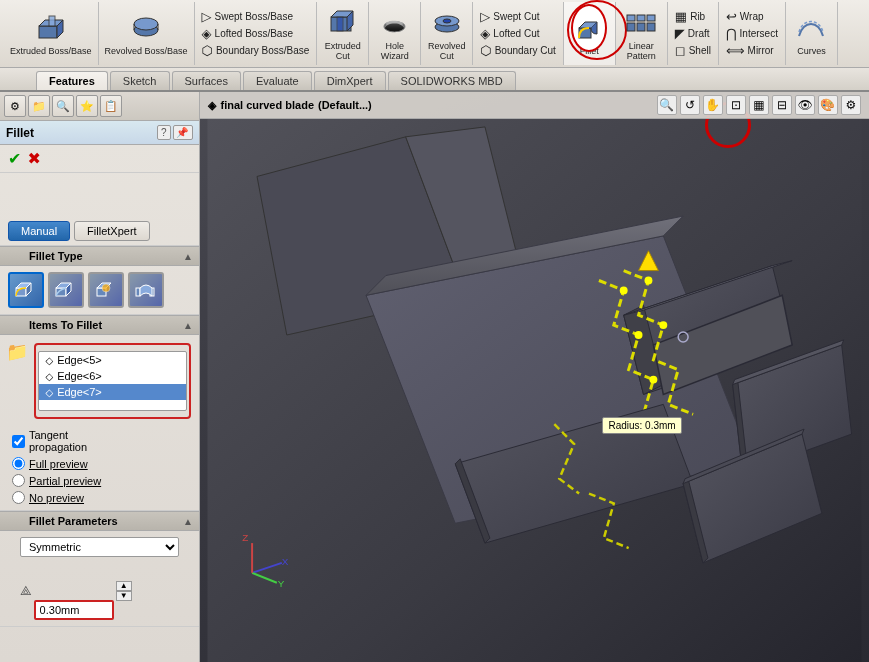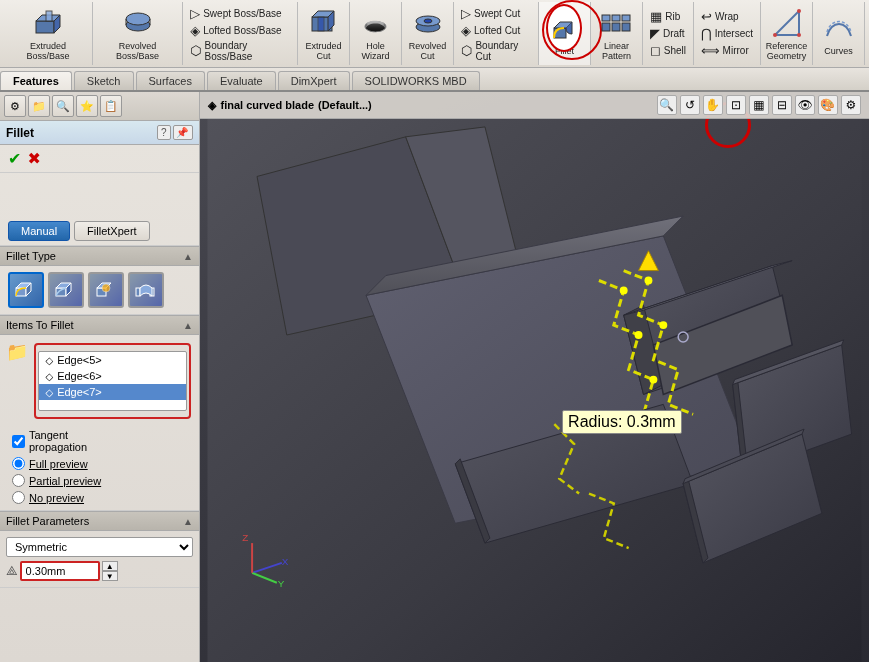--- a/index.html
+++ b/index.html
@@ -62,20 +62,21 @@
       top: -6px; left: -6px;
     }
 
     
     .tabbar {
       display: flex;
       background: linear-gradient(to bottom, #e8e4de, #d4d0c8);
       border-bottom: 2px solid #888;
       height: 24px;
       align-items: flex-end;
+      padding-left: 36px;
     }
     .tab {
       padding: 3px 12px;
       font-size: 11px;
       cursor: pointer;
       border: 1px solid #aaa;
       border-bottom: none;
       background: linear-gradient(to bottom, #e0dcd5, #c8c4bc);
       margin-right: 2px;
       border-radius: 3px 3px 0 0;
@@ -145,21 +146,21 @@
       color: white; border-color: #1155aa;
     }
 
     .section-header {
       display: flex; align-items: center; justify-content: space-between;
       padding: 3px 6px;
       background: linear-gradient(to bottom, #c8c4bc, #b8b4ac);
       border-top: 1px solid #aaa; border-bottom: 1px solid #aaa;
       cursor: pointer;
     }
-    .section-header .sec-title { font-size: 11px; font-weight: normal; color: #000; }
+    .section-header .sec-title { font-size: 11px; font-weight: bold; color: #000; margin-left: 23px; }
     .section-header .arrow { font-size: 10px; color: #555; }
 
     .fillet-type-area { padding: 6px 8px; border-bottom: 1px solid #ccc; }
     .fillet-type-icons { display: flex; gap: 4px; }
     .fillet-type-icon {
       width: 36px; height: 36px; border: 2px solid #999;
       background: linear-gradient(135deg, #8899aa, #5566aa);
       border-radius: 3px; display: flex; align-items: center; justify-content: center;
       cursor: pointer; font-size: 14px; color: white;
     }
@@ -180,31 +181,31 @@
     .edge-list-border {
       border: 2px solid #cc2222;
       border-radius: 4px;
       padding: 2px;
       margin: 4px 2px;
     }
 
     .checkbox-row { display: flex; align-items: center; gap: 4px; padding: 2px 6px; font-size: 11px; }
     .radio-row { display: flex; align-items: center; gap: 4px; padding: 2px 6px; font-size: 11px; text-decoration: underline; }
 
-    .fillet-params { padding: 4px 6px; border-bottom: 1px solid #ccc; }
+    .fillet-params { padding: 4px 20px; border-bottom: 1px solid #ccc; }
     .dropdown-row { display: flex; align-items: center; gap: 4px; padding: 2px 0; }
     .dropdown-select {
       flex: 1; font-size: 11px; padding: 2px 4px;
       background: white; border: 1px solid #999; border-radius: 2px; cursor: pointer;
     }
     .number-input-row { display: flex; align-items: center; gap: 2px; padding: 2px 0; }
     .num-icon { font-size: 13px; color: #555; }
     .number-input {
       width: 80px; font-size: 11px; padding: 2px 4px;
-      border: 1px solid #999; border-radius: 2px; background: white;
+      border: 1px solid #999; border-radius: 2px; background: white; margin-top: 39px;
     }
     .number-input.highlighted { border: 2px solid #cc2222; }
     .spin-btn { width: 16px; height: 10px; display: flex; align-items: center; justify-content: center; font-size: 8px; border: 1px solid #999; background: #eee; cursor: pointer; }
     .spin-col { display: flex; flex-direction: column; }
 
     .profile-row { padding: 4px 6px; }
 
     
     .viewport {
       flex: 1;
@@ -233,21 +234,21 @@
     }
 
     
     .radius-label {
       position: absolute;
       bottom: 40%;
       right: 28%;
       background: #ffffcc;
       border: 1px solid #888;
       padding: 2px 5px;
-      font-size: 16px;
+      font-size: 10px;
       color: #000;
       border-radius: 2px;
     }
 
     
     .left-panel::-webkit-scrollbar { width: 8px; }
     .left-panel::-webkit-scrollbar-track { background: #ccc; }
     .left-panel::-webkit-scrollbar-thumb { background: #999; border-radius: 4px; }
   </style>
 </head>
@@ -388,33 +389,20 @@
     <div class="item">
       <span class="sm-icon">⋂</span>
       <span>Intersect</span>
     </div>
     <div class="item">
       <span class="sm-icon">⟺</span>
       <span>Mirror</span>
     </div>
   </div>
 
-  <div class="toolbar-group">
-    <div class="icon-box">
-      <svg width="32" height="32" viewBox="0 0 32 32">
-        <line x1="4" y1="28" x2="28" y2="4" stroke="#5577aa" stroke-width="2"></line>
-        <line x1="4" y1="28" x2="28" y2="28" stroke="#5577aa" stroke-width="2"></line>
-        <line x1="28" y1="4" x2="28" y2="28" stroke="#5577aa" stroke-width="2"></line>
-        <circle cx="28" cy="4" r="2" fill="#cc4444"></circle>
-        <circle cx="4" cy="28" r="2" fill="#cc4444"></circle>
-        <circle cx="28" cy="28" r="2" fill="#cc4444"></circle>
-      </svg>
-    </div>
-    <div class="label">Reference<br>Geometry</div>
-  </div>
 
   <div class="toolbar-group">
     <div class="icon-box">
       <svg width="32" height="32" viewBox="0 0 32 32">
         <path d="M4,24 C8,8 24,8 28,24" fill="none" stroke="#5577aa" stroke-width="2"></path>
         <path d="M4,20 C8,6 24,6 28,20" fill="none" stroke="#7799cc" stroke-width="1.5" stroke-dasharray="3,2"></path>
       </svg>
     </div>
     <div class="label">Curves</div>
   </div>

